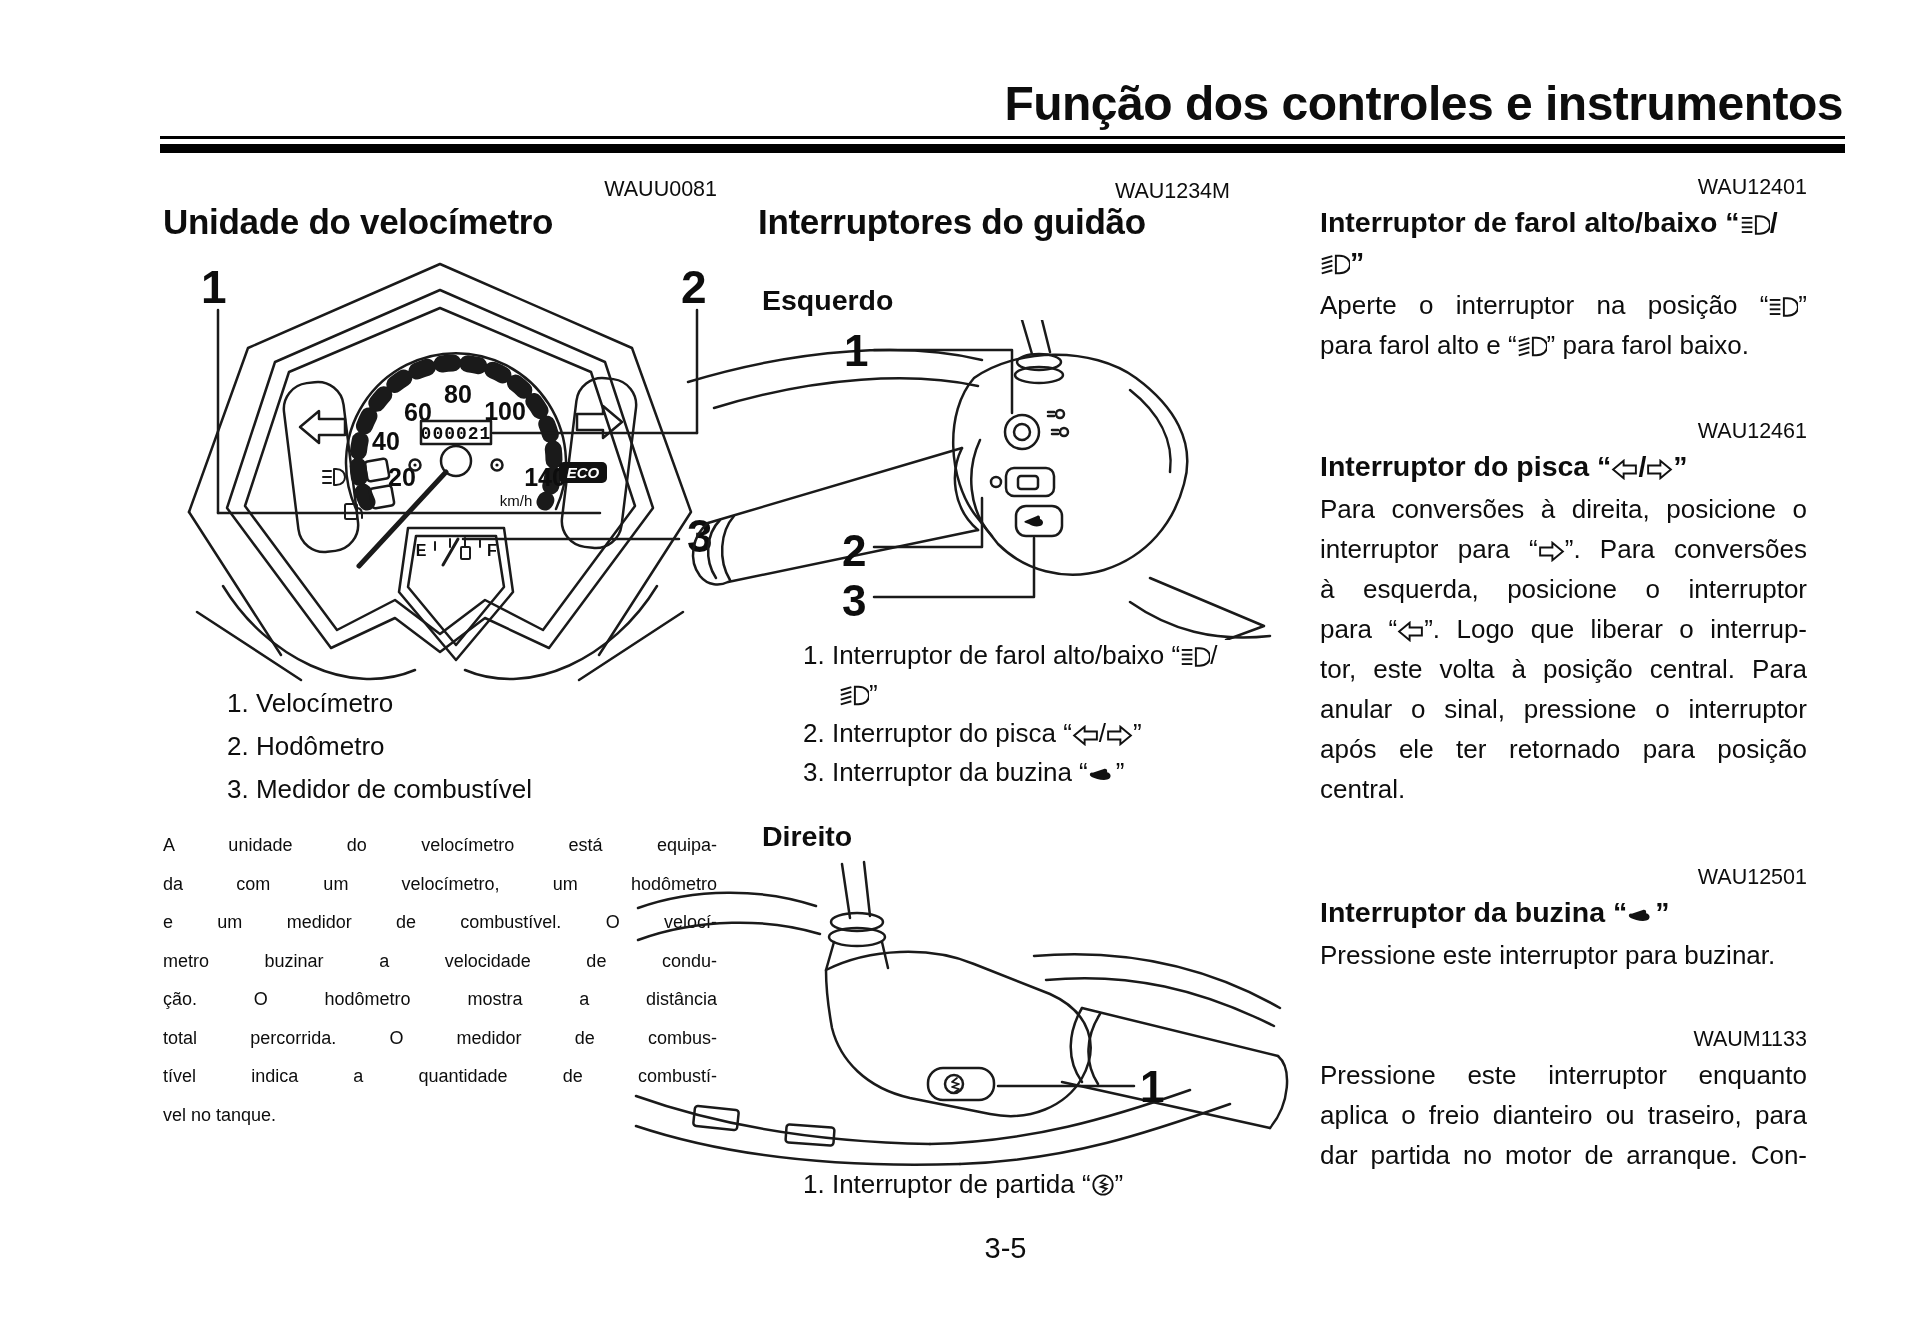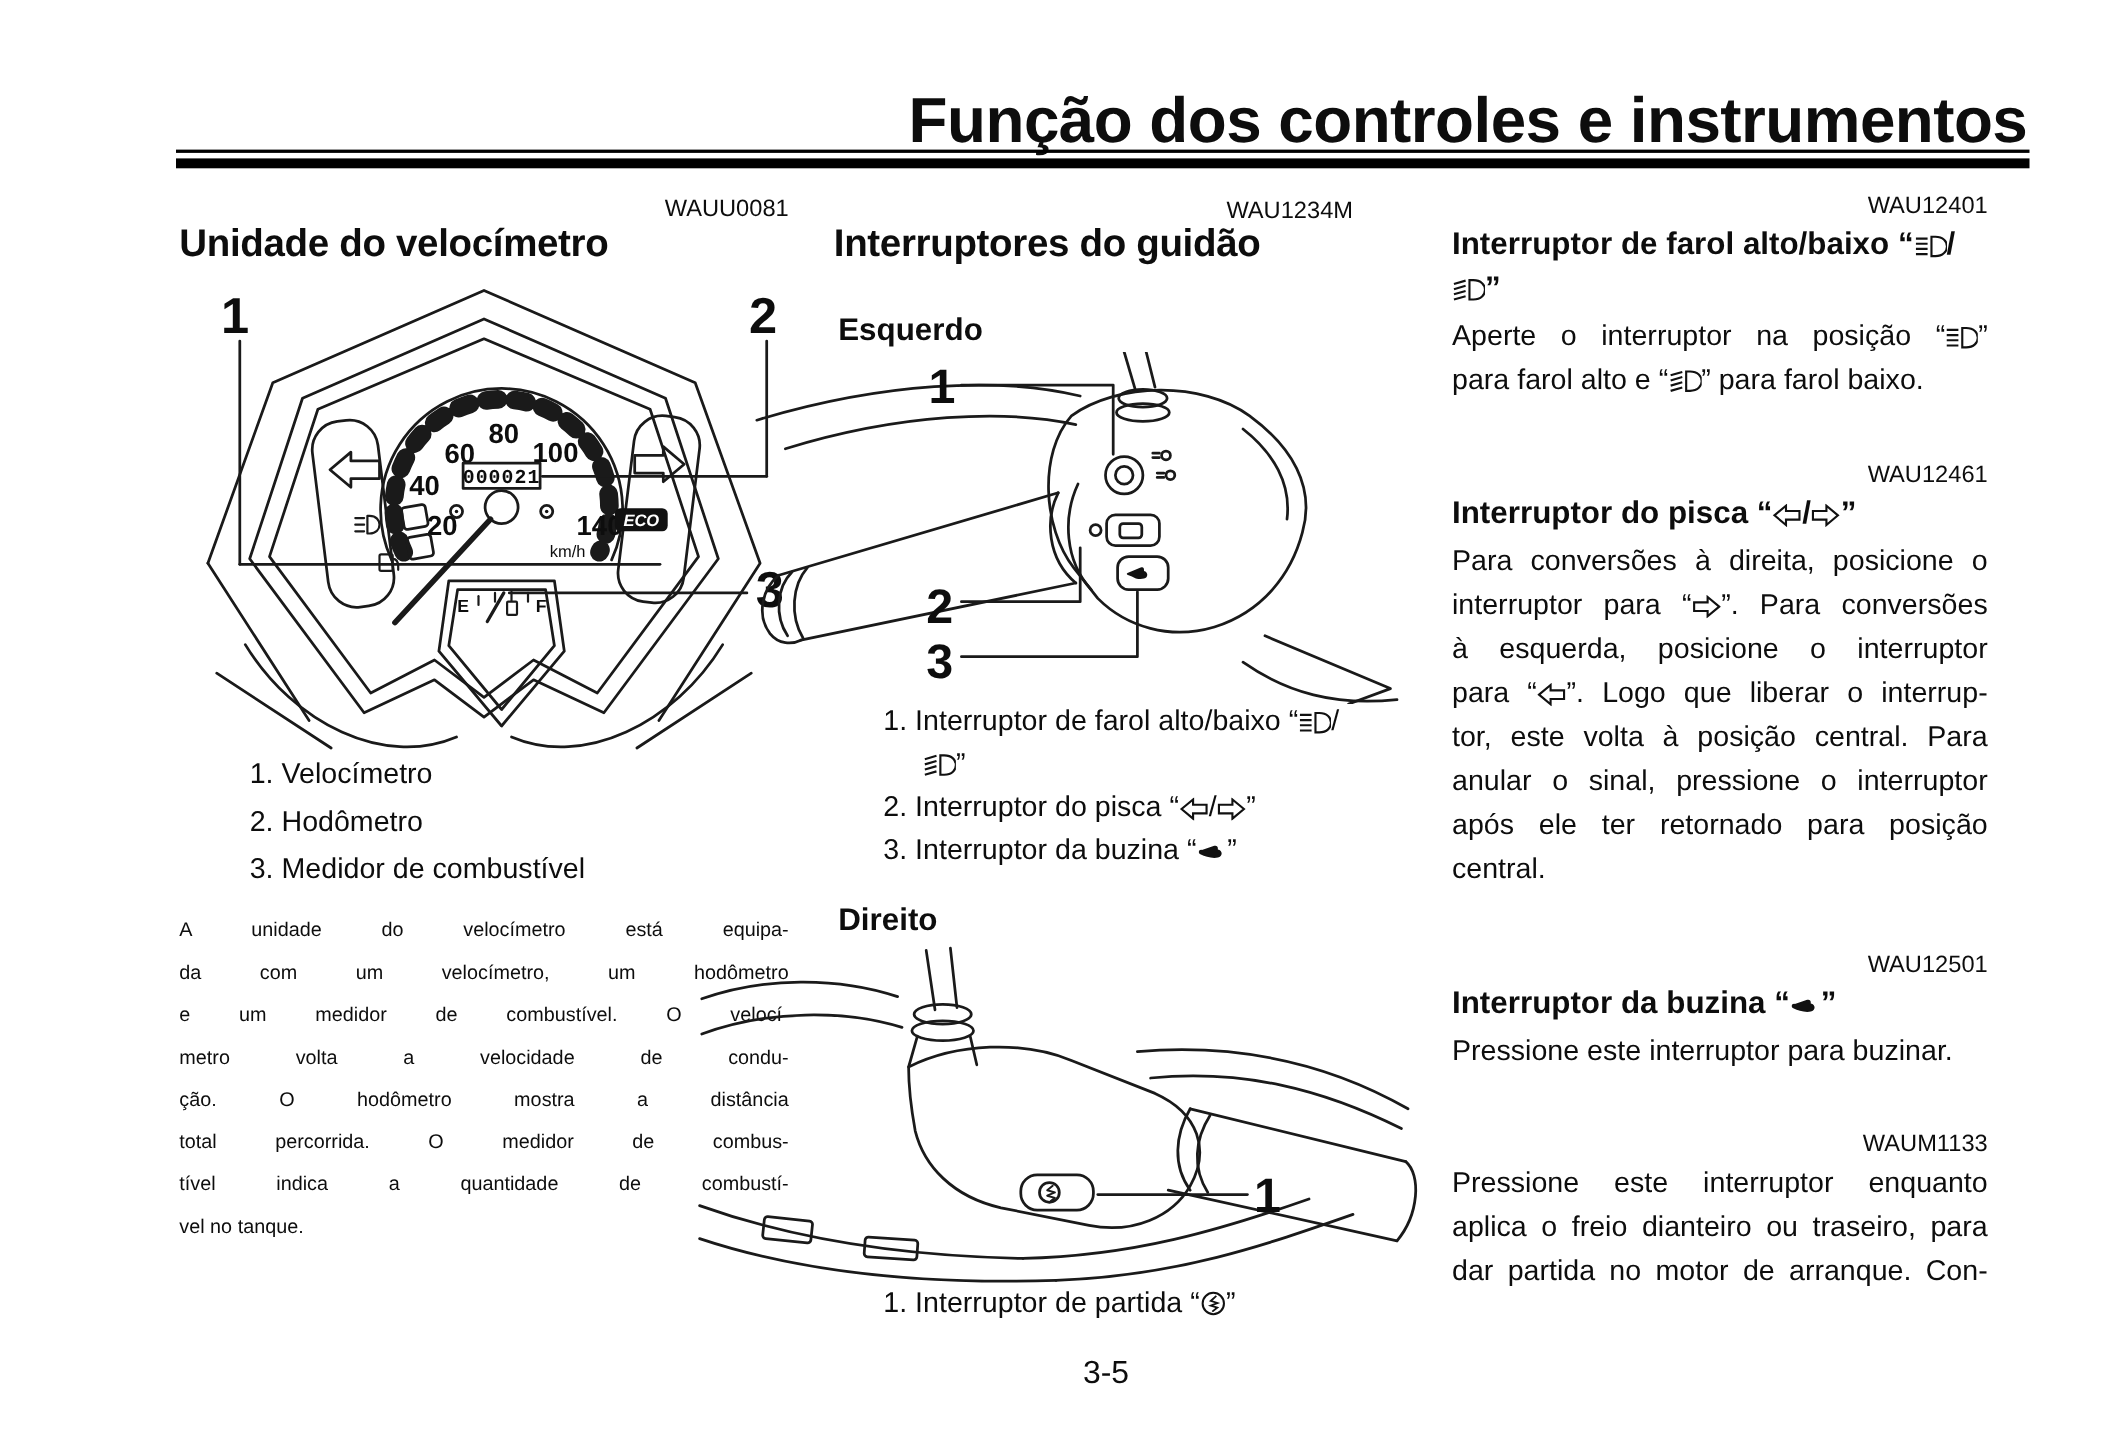--- a/index.html
+++ b/index.html
@@ -1,19 +1,19 @@
 <!DOCTYPE html>
 <html><head>
 <meta charset="utf-8">
 <style>
   html,body{margin:0;padding:0;background:#ffffff;}
   .page{position:relative;width:1920px;height:1323px;background:#fff;color:#0d0d0d;
         font-family:"Liberation Sans","DejaVu Sans",sans-serif;overflow:hidden;}
   .abs{position:absolute;}
-  .title{position:absolute;top:76px;right:77px;font-size:58px;font-weight:bold;letter-spacing:-0.5px;white-space:nowrap;}
+  .title{position:absolute;top:76px;right:77px;font-size:48px;font-weight:bold;letter-spacing:-0.5px;white-space:nowrap;}
   .rule-thin{position:absolute;left:160px;top:136px;width:1685px;height:3px;background:#000;}
   .rule-thick{position:absolute;left:160px;top:144px;width:1685px;height:9px;background:#000;}
   .col{position:absolute;top:168px;}
   #col1{left:163px;width:554px;height:1000px;}
   #col2{left:620px;width:672px;height:1050px;}
   #col3{left:1320px;width:487px;height:1060px;}
   .code{font-size:21.5px;line-height:26px;text-align:right;width:100%;}
   .h2{font-size:35px;font-weight:bold;letter-spacing:-0.3px;white-space:nowrap;}
   .h3sub{font-size:28.5px;font-weight:bold;white-space:nowrap;}
   .ln{font-size:26px;line-height:40px;white-space:pre-wrap;}
@@ -141,21 +141,21 @@
 
     <div class="abs legend" style="top:514px;left:34px;width:520px;margin-left:30px;">
         <div class="ln">1. Velocímetro</div>
         <div class="ln">2. Hodômetro</div>
         <div class="ln">3. Medidor de combustível</div>
       </div>
     <div class="abs para" style="top:658px;left:0;width:554px;">
         <div class="ln j">A unidade do velocímetro está equipa-</div>
         <div class="ln j">da com um velocímetro, um hodômetro</div>
         <div class="ln j">e um medidor de combustível. O velocí-</div>
-        <div class="ln j">metro volta a velocidade de condu-</div>
+        <div class="ln j">metro buzinar a velocidade de condu-</div>
         <div class="ln j">ção. O hodômetro mostra a distância</div>
         <div class="ln j">total percorrida. O medidor de combus-</div>
         <div class="ln j">tível indica a quantidade de combustí-</div>
         <div class="ln">vel no tanque.</div>
       </div>
   </div>
 
   <div class="col" id="col2">
     <div class="abs code" style="top:10px;left:0;width:610px;">WAU1234M</div>
     <div class="abs h2" style="top:34px;left:138px;">Interruptores do guidão</div>

